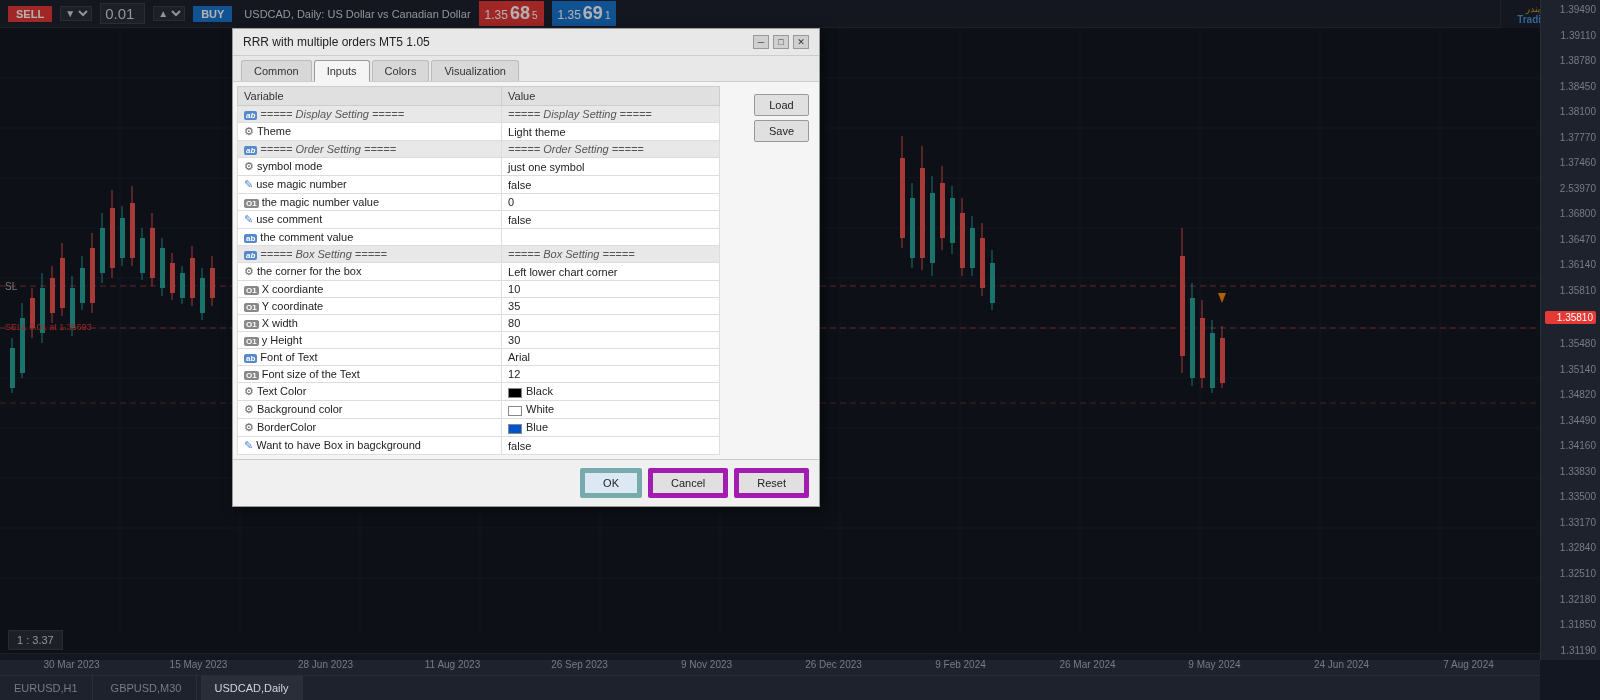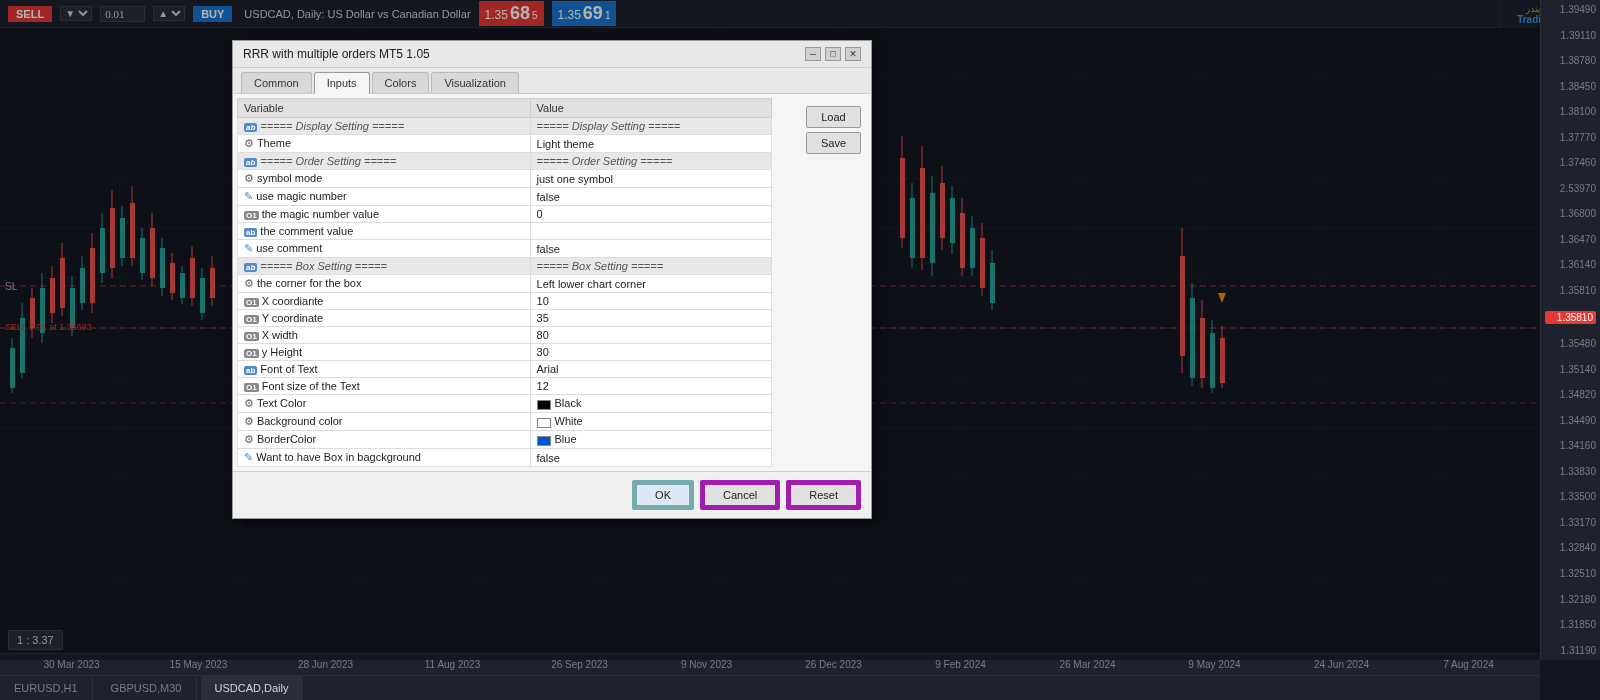--- a/index.html
+++ b/index.html
@@ -53,24 +53,23 @@
       padding: 2px 8px;
       font-size: 11px;
       border: none;
       cursor: pointer;
     }
 
     .price-input {
       background: #2a2e39;
       border: 1px solid #3a3f50;
       color: #d1d4dc;
-      font-size: 11px;
+      font-size: 15px;
       padding: 1px 4px;
       width: 45px;
-      font-family: Liberation Serif, serif;
     }
 
     .chart-title {
       color: #d1d4dc;
       font-size: 11px;
       margin-left: 4px;
     }
 
     .big-price {
       font-size: 18px;
@@ -200,27 +199,26 @@
       height: 660px;
       background: rgba(0,0,0,0.3);
       z-index: 10;
     }
 
     
     .dialog {
       position: absolute;
       top: 28px;
       left: 232px;
-      width: 640px;
+      width: 588px;
       background: #f0f0f0;
       border: 1px solid #999;
       box-shadow: 4px 4px 12px rgba(0,0,0,0.5);
       z-index: 20;
       font-size: 12px;
-      margin-top: 12px;
     }
 
     .dialog-titlebar {
       background: #e8e8e8;
       border-bottom: 1px solid #ccc;
       padding: 6px 10px;
       display: flex;
       align-items: center;
       justify-content: space-between;
       cursor: default;
@@ -652,26 +650,26 @@
             </tr>
             <tr>
               <td><span class="icon-pen">✎</span>use magic number</td>
               <td>false</td>
             </tr>
             <tr>
               <td><span class="icon-o1">O1</span>the magic number value</td>
               <td>0</td>
             </tr>
             <tr>
+              <td><span class="icon-pen">✎</span>use comment</td>
+              <td>false</td>
+            </tr>
+            <tr>
               <td><span class="icon-ab">ab</span>the comment value</td>
               <td></td>
-            </tr>
-            <tr>
-              <td><span class="icon-pen">✎</span>use comment</td>
-              <td>false</td>
             </tr>
             <tr class="section-row">
               <td><span class="icon-ab">ab</span>===== Box Setting =====</td>
               <td>===== Box Setting =====</td>
             </tr>
             <tr>
               <td><span class="icon-gear">⚙</span>the corner for the box</td>
               <td>Left lower chart corner</td>
             </tr>
             <tr>

